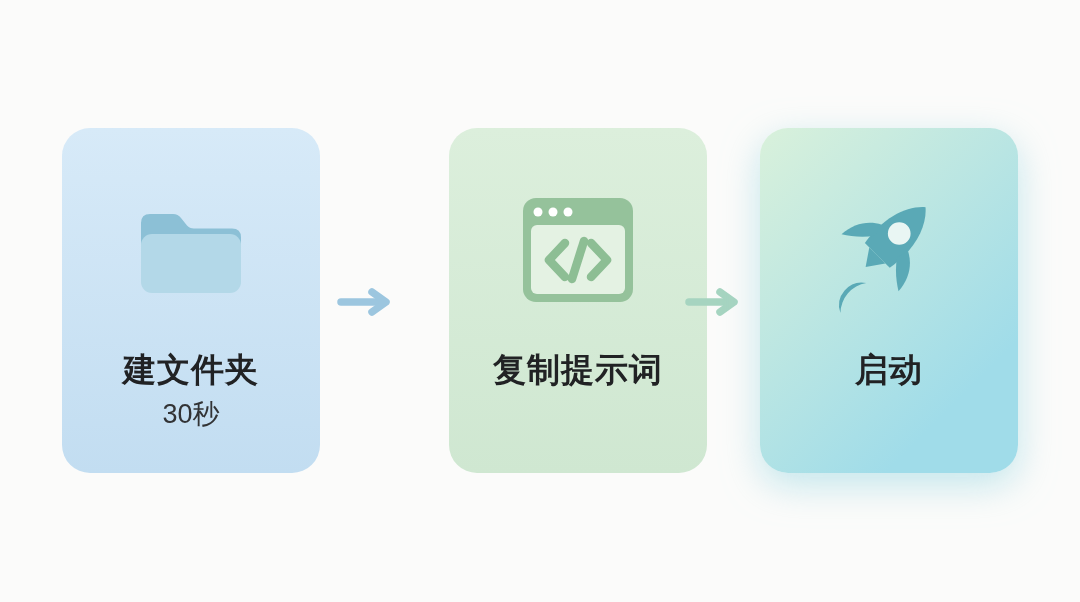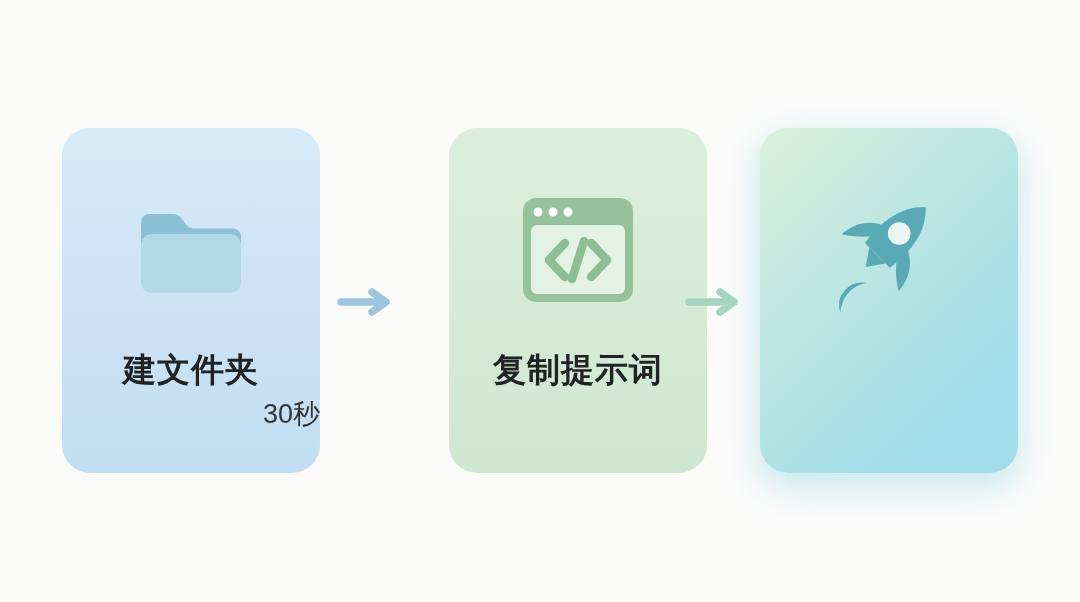--- a/index.html
+++ b/index.html
@@ -29,21 +29,21 @@
   #card-2 .icon-wrap { top: 68px; }
   #card-3 .icon-wrap { top: 62px; }
 
   .title {
     position: absolute; top: 220px; left: 0; width: 100%;
     text-align: center; font-size: 33px; font-weight: 700;
     letter-spacing: 1px; color: var(--title-text, #212224);
   }
   .duration {
     position: absolute; top: 268px; left: 0; width: 100%;
-    text-align: right; font-size: 27px; font-weight: 400;
+    text-align: center; font-size: 27px; font-weight: 400;
     color: var(--duration-text, #323335);
   }
 
   .arrow { position: absolute; top: 288px; }
   #arrow-1 { left: 337px; }
   #arrow-2 { left: 685px; }
   #arrow-1 .arrow-stroke { stroke: var(--arrow1, #9cc6df); }
   #arrow-2 .arrow-stroke { stroke: var(--arrow2, #a6d4c0); }
   .arrow-stroke { fill: none; stroke-width: 7.5; stroke-linecap: round; stroke-linejoin: round; }
 
@@ -108,15 +108,16 @@
         <g transform="rotate(45 60 52)">
           <path class="rocket-part" d="M60 2 C74 14 82 38 77 68 H43 C38 38 46 14 60 2 Z"></path>
           <circle class="rocket-window" cx="60" cy="38" r="11"></circle>
           <path class="rocket-part" d="M42 44 C30 50 22 62 21 78 C29 73 38 66 45 56 Z"></path>
           <path class="rocket-part" d="M78 44 C90 50 98 62 99 78 C91 73 82 66 75 56 Z"></path>
           <path class="rocket-part" d="M49 68 L60 84 L71 68 Z"></path>
         </g>
         <path class="rocket-part" d="M38 90 A30 30 0 0 0 13 119 A22 22 0 0 1 38 90 Z"></path>
       </svg>
     </div>
+    <div class="title">启动</div>
   </div>
 
 </div>
 
 </body></html>

